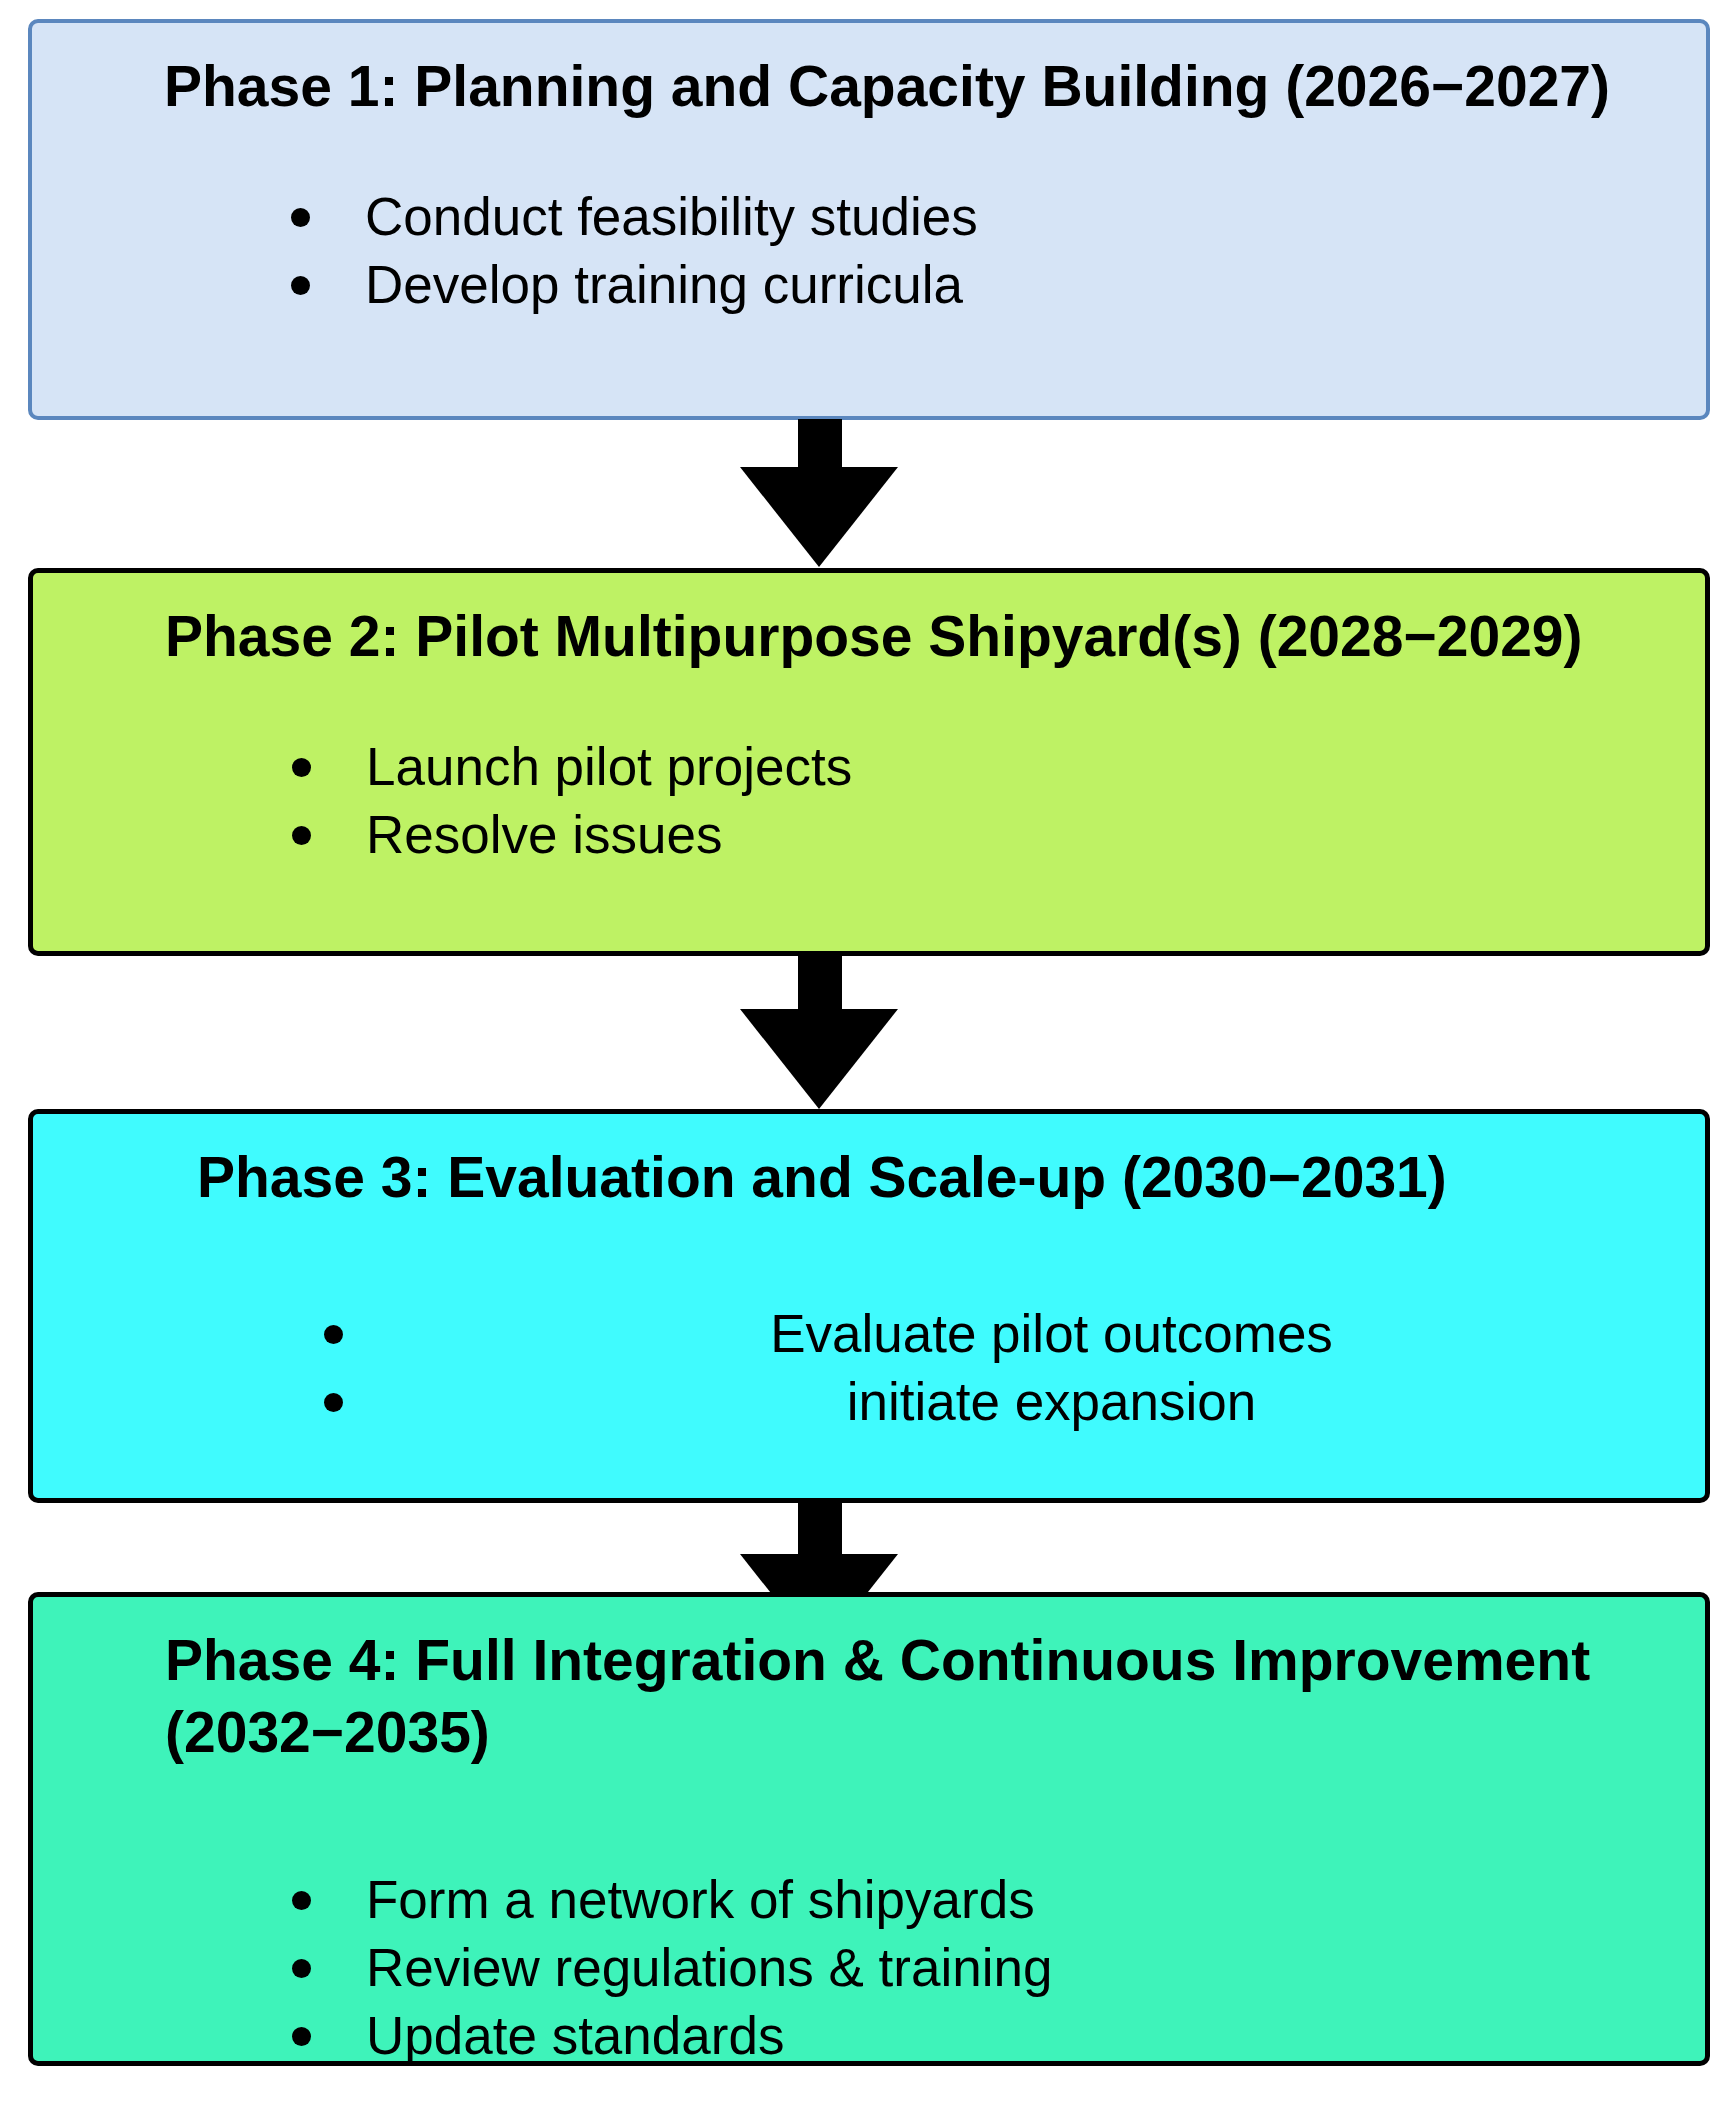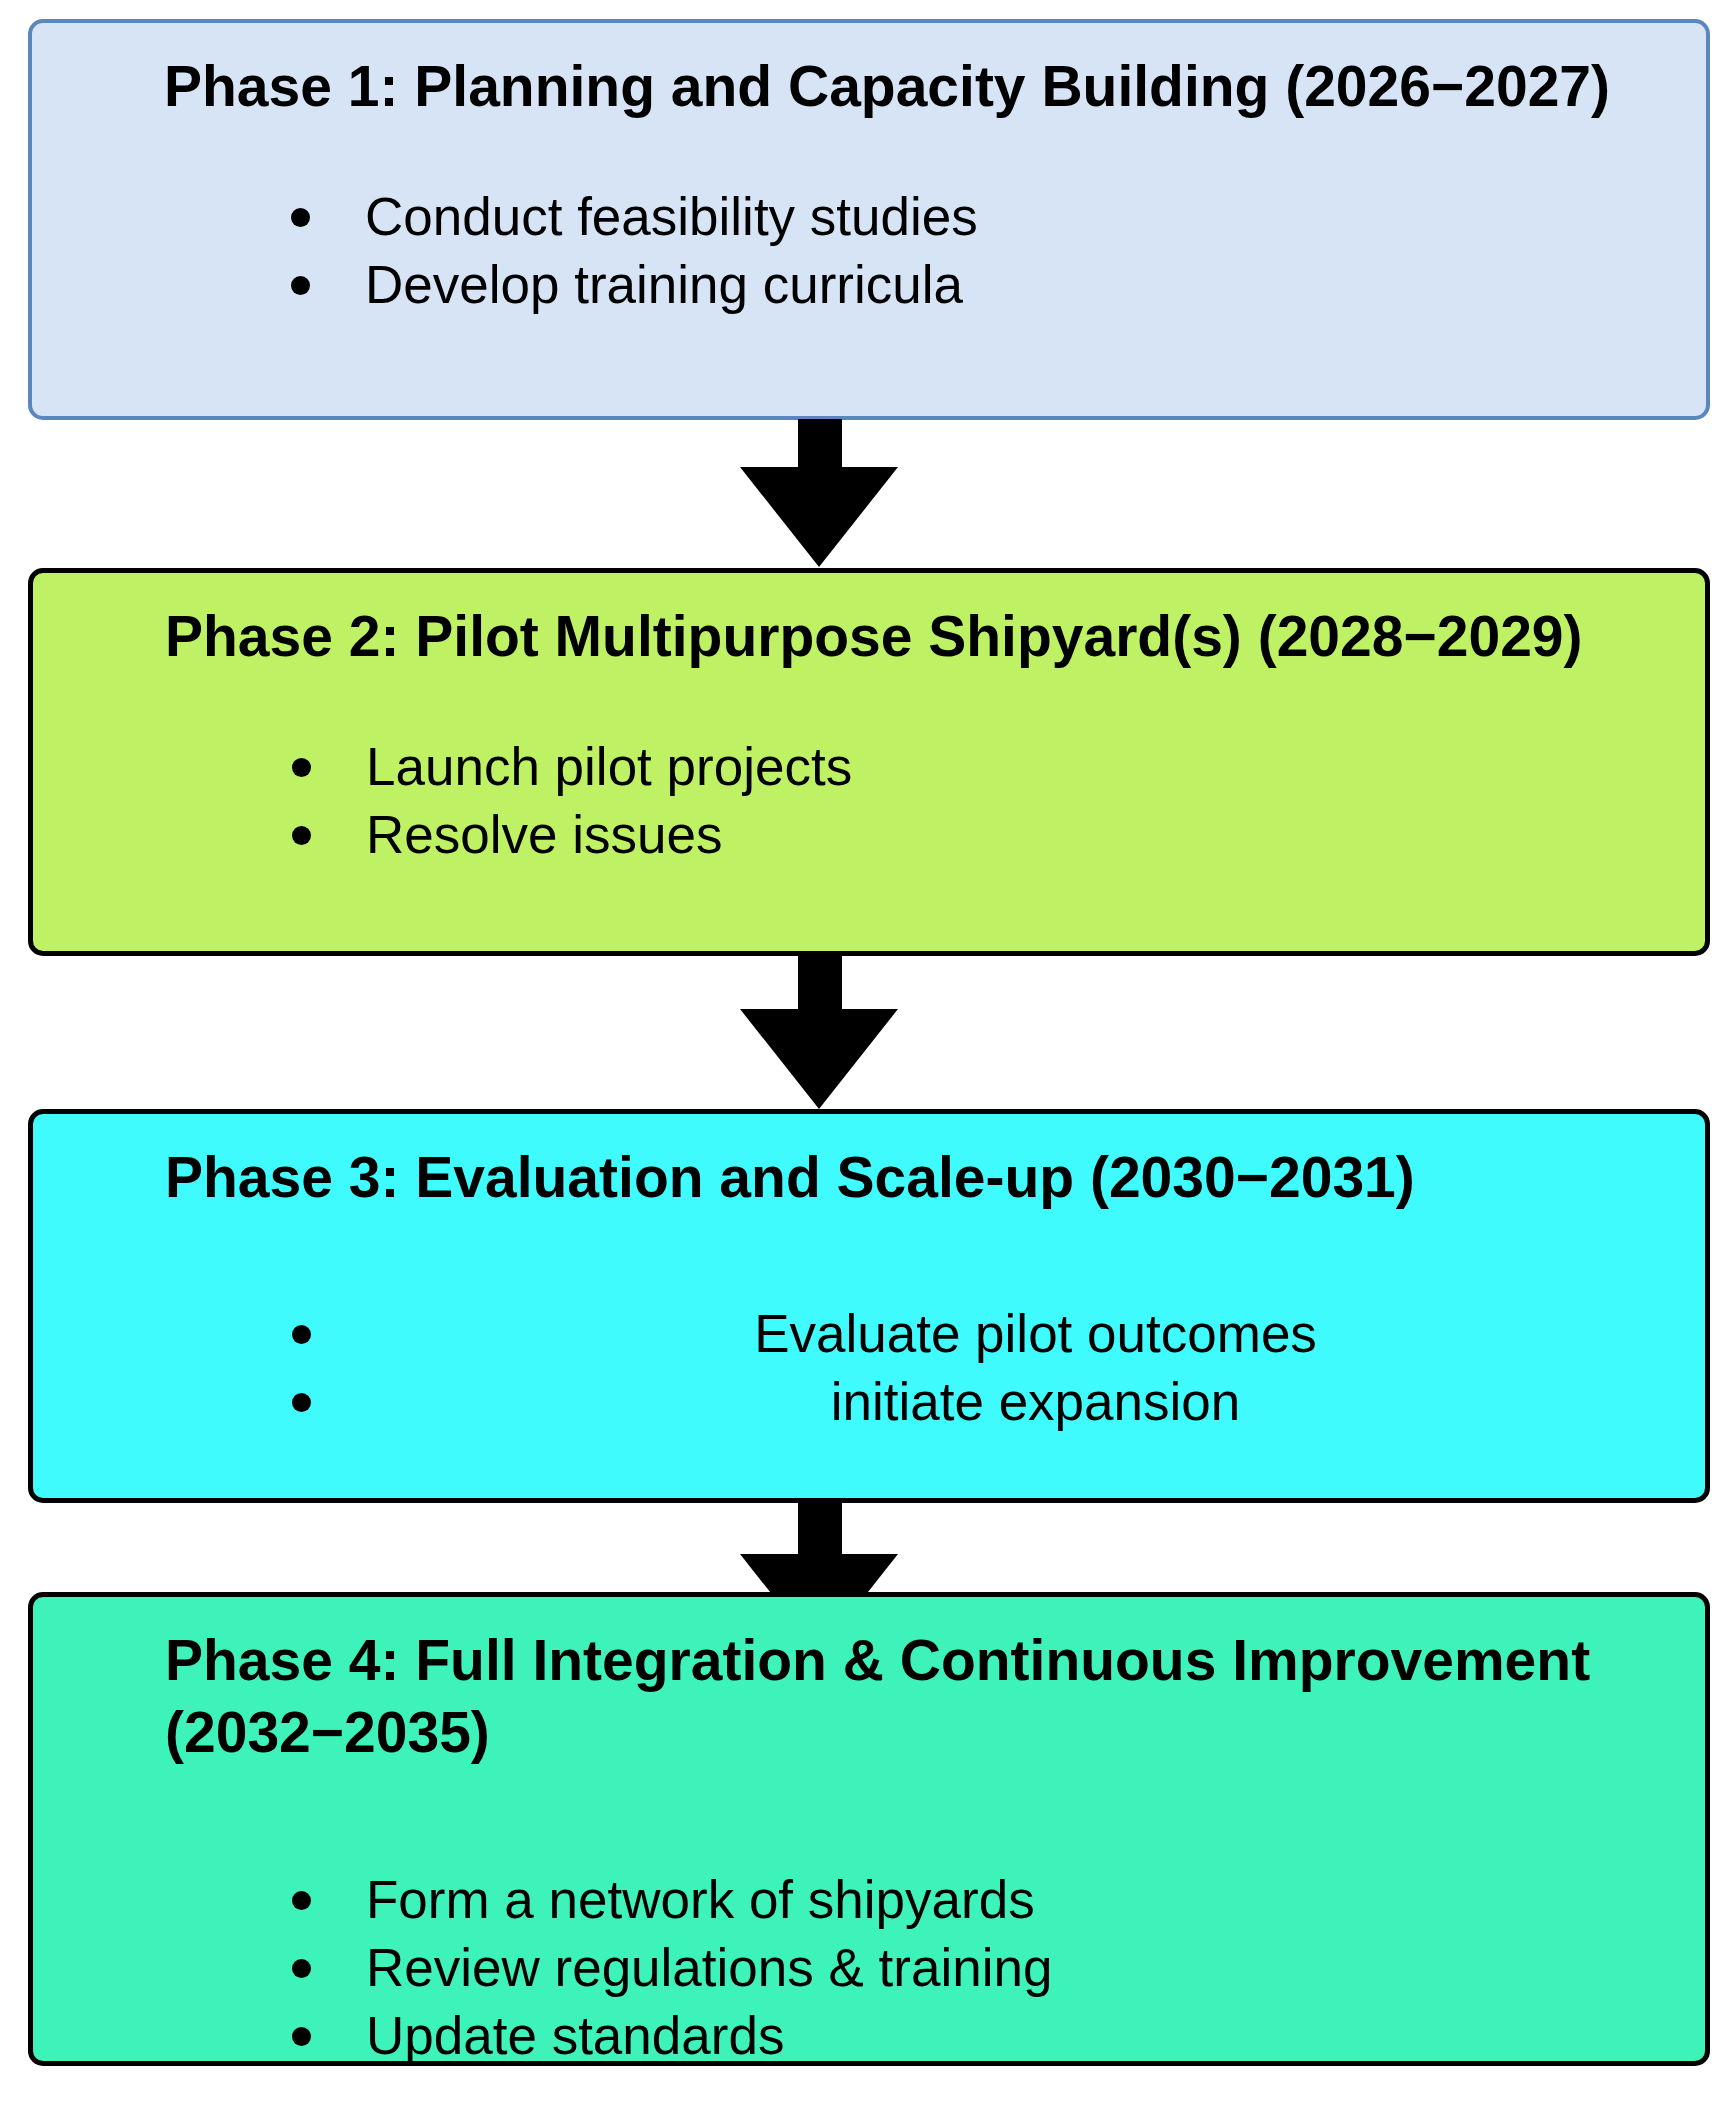--- a/index.html
+++ b/index.html
@@ -1,21 +1,21 @@
 <!DOCTYPE html>
 <html style="font-size:15px"><head>
 <meta charset="utf-8">
 <style>
   html,body{margin:0;padding:0;background:#ffffff;}
   body{font-family:"Liberation Sans",sans-serif;}
   .canvas{position:relative;width:1731px;height:2126px;background:#ffffff;overflow:hidden;}
 
   .phase-box{
     position:absolute;left:28px;width:1682px;
-    box-sizing:border-box;border:5.7px solid #000;border-radius:15px;
+    box-sizing:border-box;border:5.7px solid #000;border-radius:10px;
     color:#000;
   }
   .phase-0{top:19px;height:401px;border-width:4.7px;}
   .phase-1{top:568px;height:388px;}
   .phase-2{top:1109px;height:394px;}
   .phase-3{top:1592px;height:474px;}
 
   .title{
     margin:26.5px 40px 0 132px;
     font-size:57px;line-height:72px;font-weight:bold;
@@ -66,21 +66,21 @@
       <li><span class="dot"></span><span>Launch pilot projects</span></li>
       <li><span class="dot"></span><span>Resolve issues</span></li>
     </ul>
   </section>
 
   <div class="arrow arrow-2">
     <div class="stem" style="background: rgb(0, 0, 0);"></div>
     <div class="head" style="border-top-color: rgb(0, 0, 0);"></div>
   </div>
 
-  <section class="phase-box phase-2" style="background: rgb(64, 251, 254); border-color: rgb(0, 0, 0);">
+  <section class="phase-box phase-2" style="background: rgb(64, 251, 254); border-color: rgb(0, 0, 0); padding-left: 32px;">
     <h2 class="title">
       <span class="tline">Phase 3: Evaluation and Scale-up (2030−2031)</span>
     </h2>
     <ul class="bullets">
       <li><span class="dot"></span><span>Evaluate pilot outcomes</span></li>
       <li><span class="dot"></span><span>initiate expansion</span></li>
     </ul>
   </section>
 
   <div class="arrow arrow-3">

